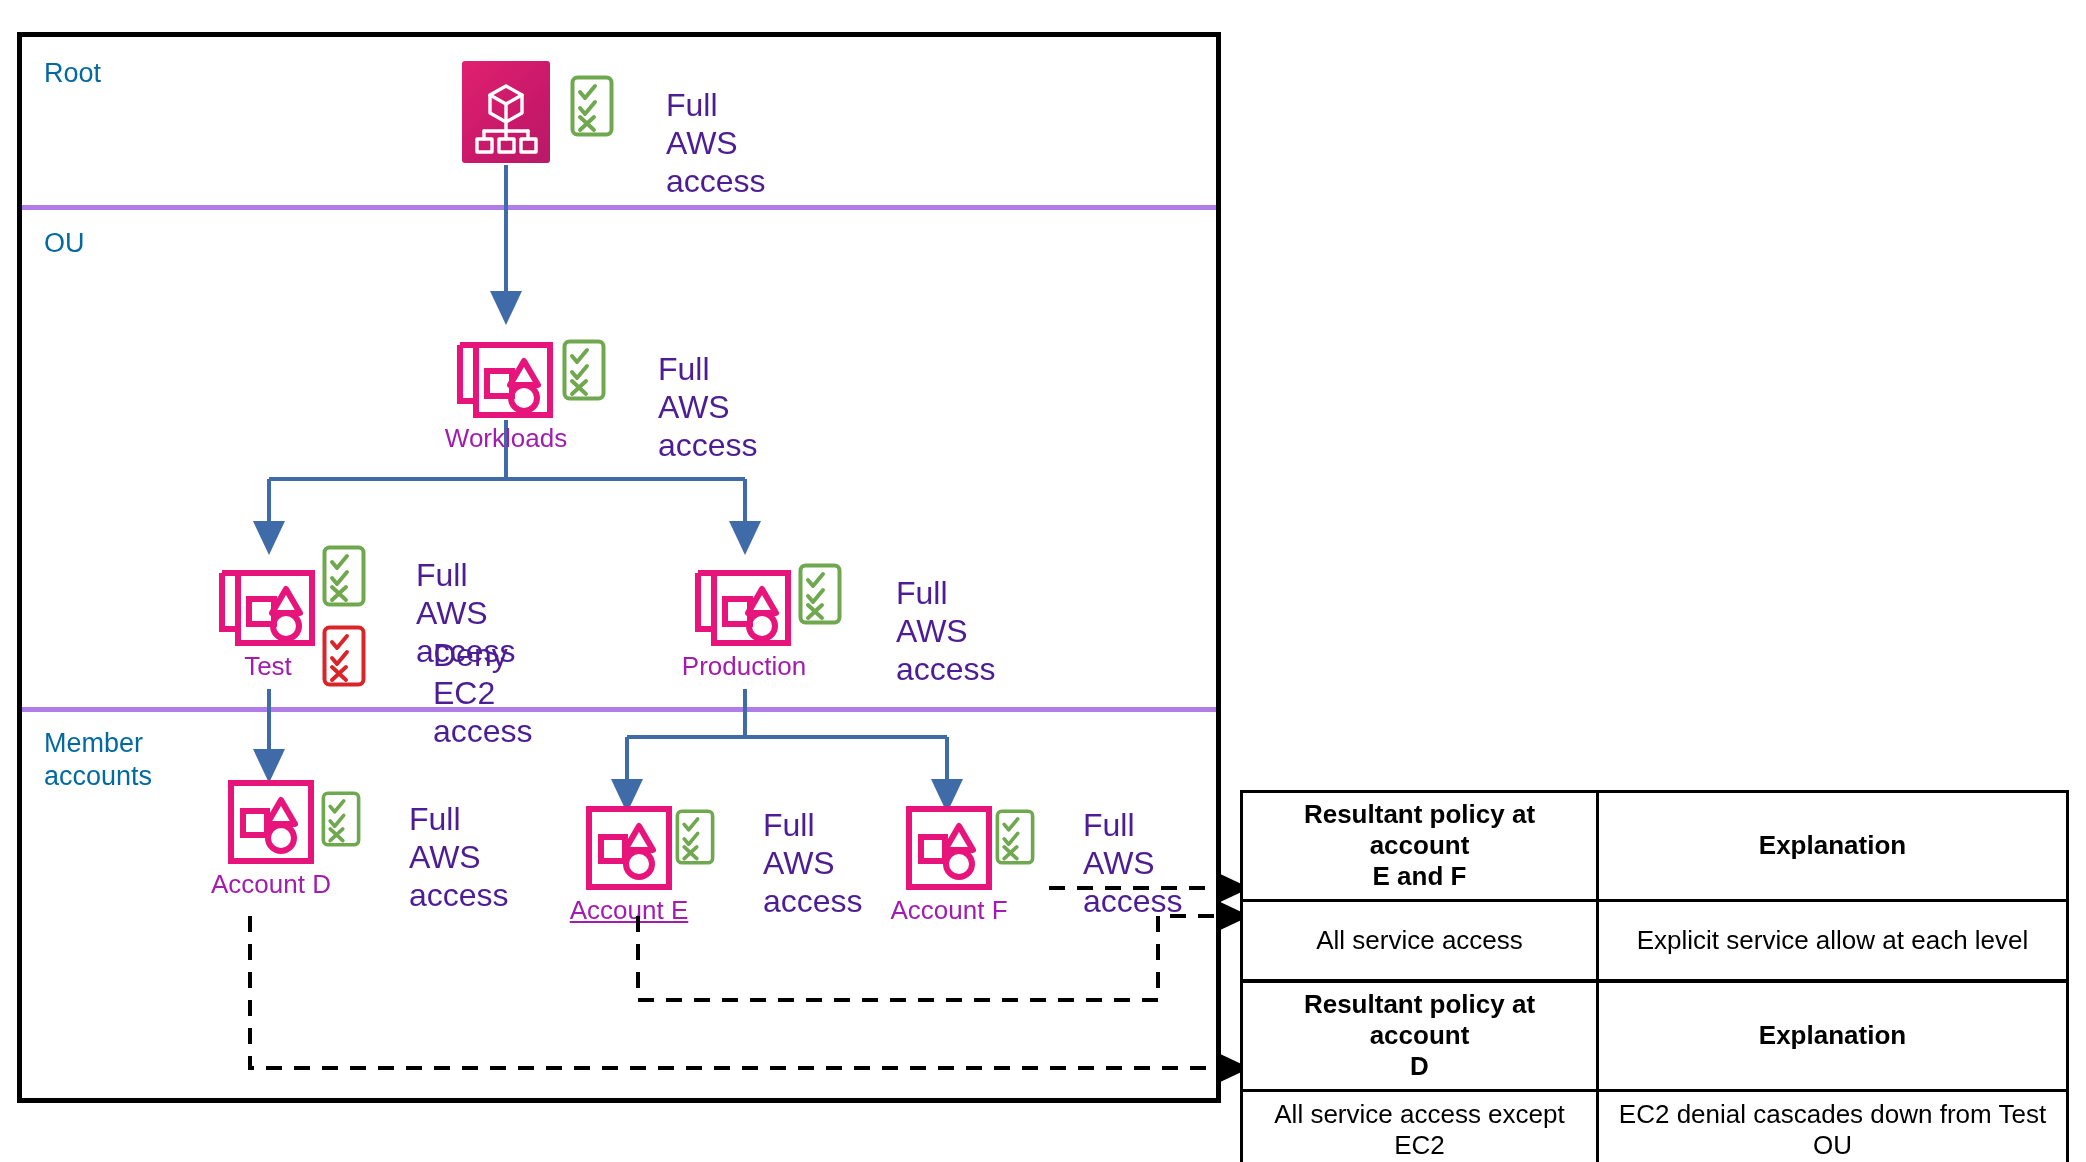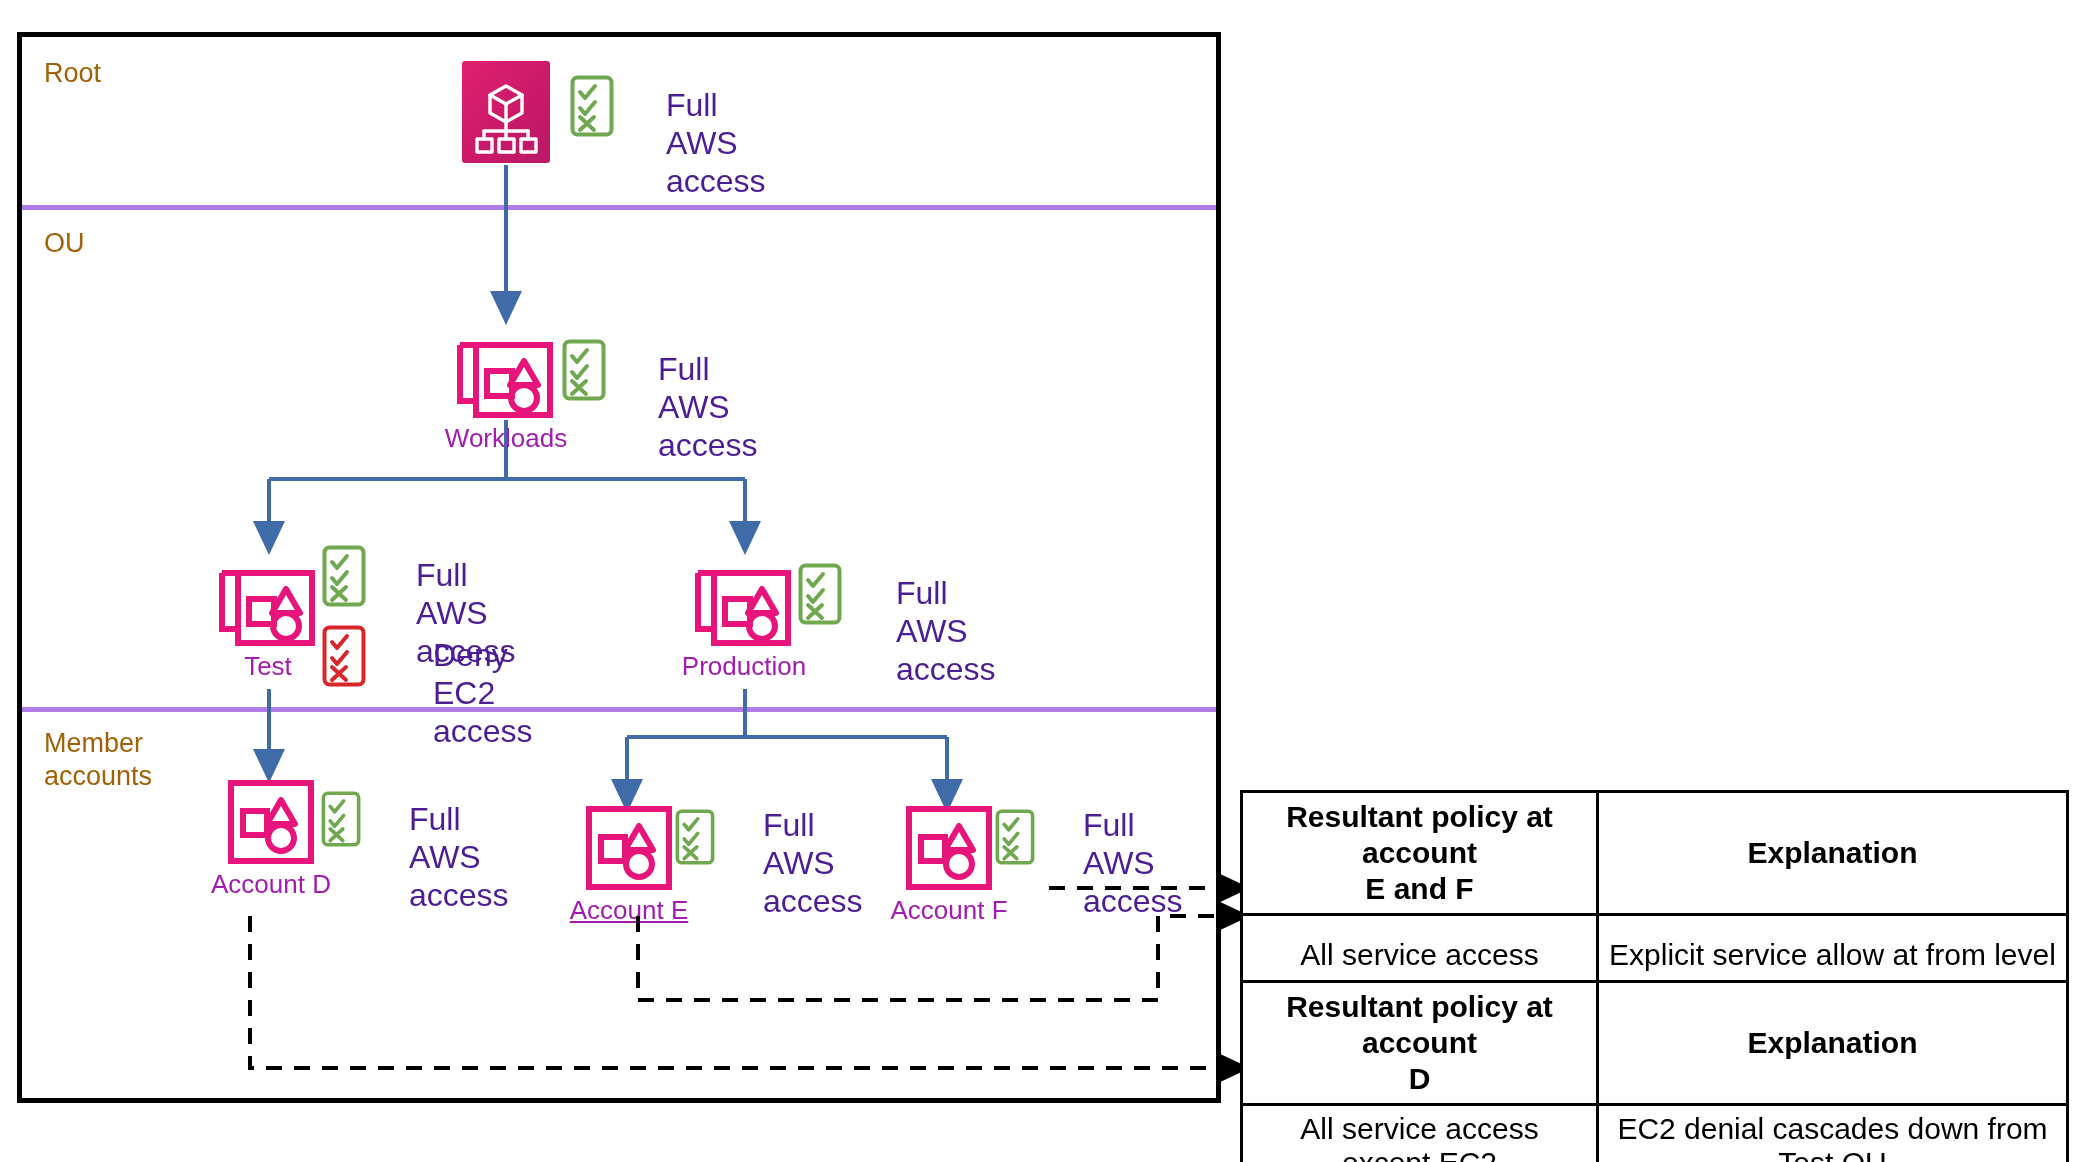--- a/index.html
+++ b/index.html
@@ -33,21 +33,21 @@
   }
   .band-divider {
     position: absolute;
     height: 5px;
     background: #b07ce8;
     left: 0;
   }
   .band-label {
     position: absolute;
     font-size: 27px;
-    color: #a16207;
+    color: #0369a1;
     line-height: 1.22;
     white-space: pre-line;
   }
   
   .node {
     position: absolute;
   }
   .node-label {
     position: absolute;
     font-size: 26px;
@@ -79,21 +79,21 @@
   .rtable {
     position: absolute;
     border-collapse: collapse;
     background: #fff;
     table-layout: fixed;
   }
   .rtable td, .rtable th {
     border: 3px solid #000000;
     text-align: center;
     vertical-align: middle;
-    font-size: 30px;
+    font-size: 26px;
     color: #000;
     padding: 6px 10px;
     box-sizing: border-box;
   }
   .rtable th {
     font-weight: bold;
     line-height: 1.2;
   }
   .rtable td { font-weight: normal; }
   svg { display: block; overflow: visible; }
@@ -362,21 +362,21 @@
     <thead>
       <tr>
         <th style="width:356px; height:78px; white-space:pre-line;">Resultant policy at account
 E and F</th>
         <th style="width:470px; height:78px;">Explanation</th>
       </tr>
     </thead>
     <tbody>
       <tr>
         <td style="height:80px;">All service access</td>
-        <td style="height:80px;">Explicit service allow at from level</td>
+        <td style="height:80px;">Explicit service allow at each level</td>
       </tr>
     </tbody>
   </table>
 
   <table class="rtable" style="left:1240px; top:980px; width:826px;">
     <thead>
       <tr>
         <th style="width:356px; height:78px; white-space:pre-line;">Resultant policy at account
 D</th>
         <th style="width:470px; height:78px;">Explanation</th>

